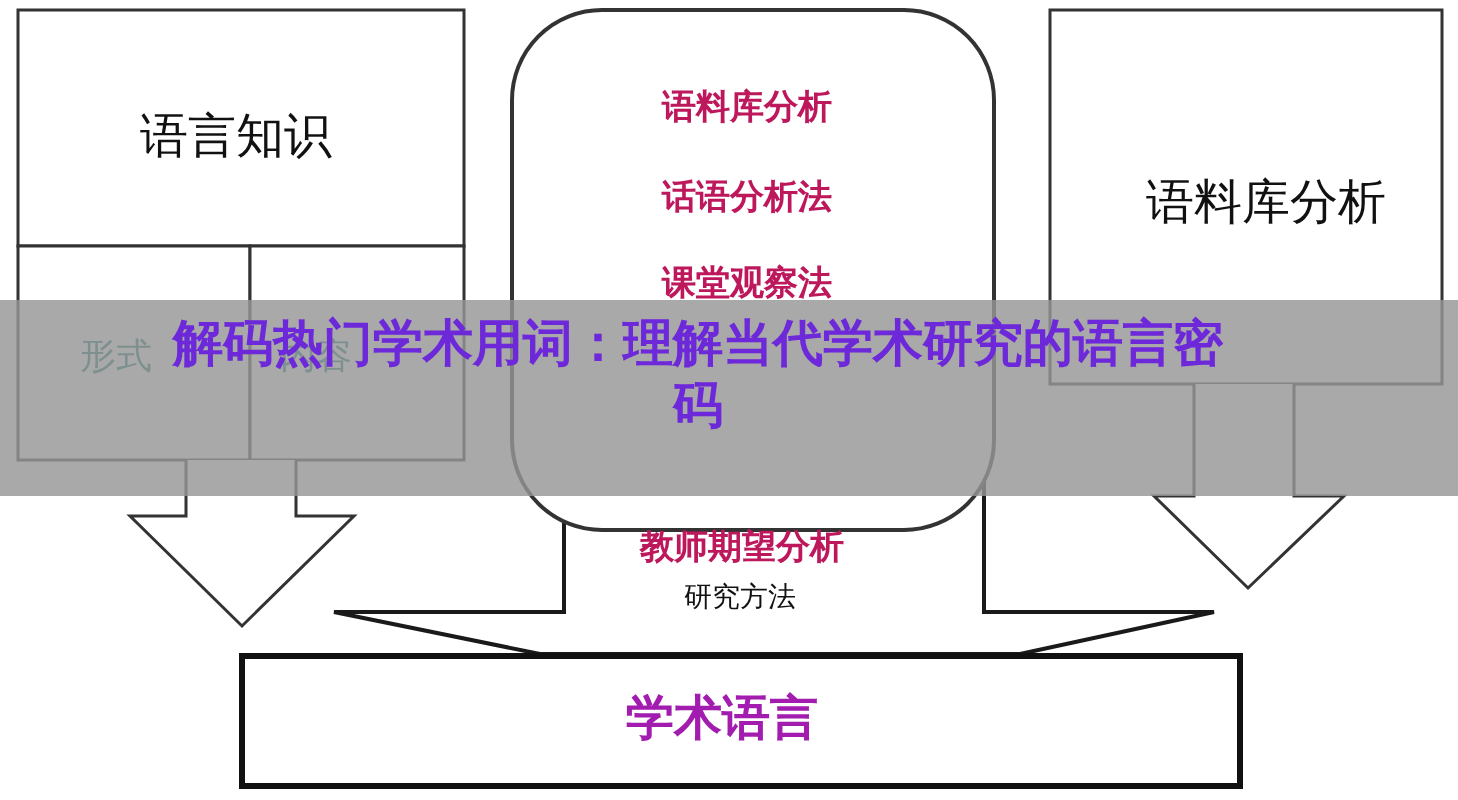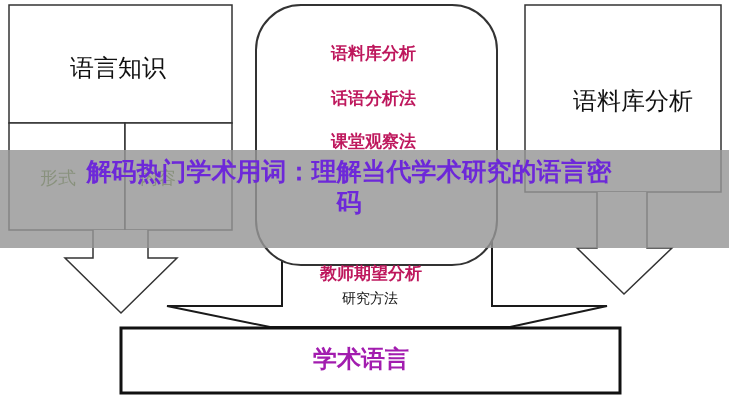--- a/index.html
+++ b/index.html
@@ -2,21 +2,21 @@
 <html><head>
 <meta charset="utf-8">
 <style>
   html, body { margin: 0; padding: 0; }
   body { width: 729px; height: 400px; background: #ffffff; position: relative; overflow: hidden;
          font-family: "DejaVu Sans", "Liberation Sans", sans-serif; }
   .layer { position: absolute; left: 0; top: 0; width: 729px; height: 400px; }
   .lbl { position: absolute; color: #111; white-space: nowrap; }
   .box-label { font-size: 24px; }
   .method { font-size: 17px; font-family: "DejaVu Serif", "Liberation Serif", serif; font-weight: bold; color: #be185d; }
-  .sub-label { font-size: 18px; color: #4d7c0f; }
+  .sub-label { font-size: 18px; color: #0f766e; }
   .callout-label { font-size: 14px; color: #111; }
   .bottom-label { font-size: 24px; font-weight: bold; color: #a21caf; }
   .overlay { position: absolute; left: 0; top: 150px; width: 729px; height: 98px;
              background: rgba(150,150,150,0.82); }
   .overlay-title { position: absolute; left: 0; top: 156px; width: 698px; text-align: center;
                    font-size: 25px; font-weight: bold; color: #6d28d9; line-height: 31px;
                    font-family: "DejaVu Sans", "Liberation Sans", sans-serif; letter-spacing: 0px; }
   .overlay-title span { display: block; }
 </style>
 </head>

